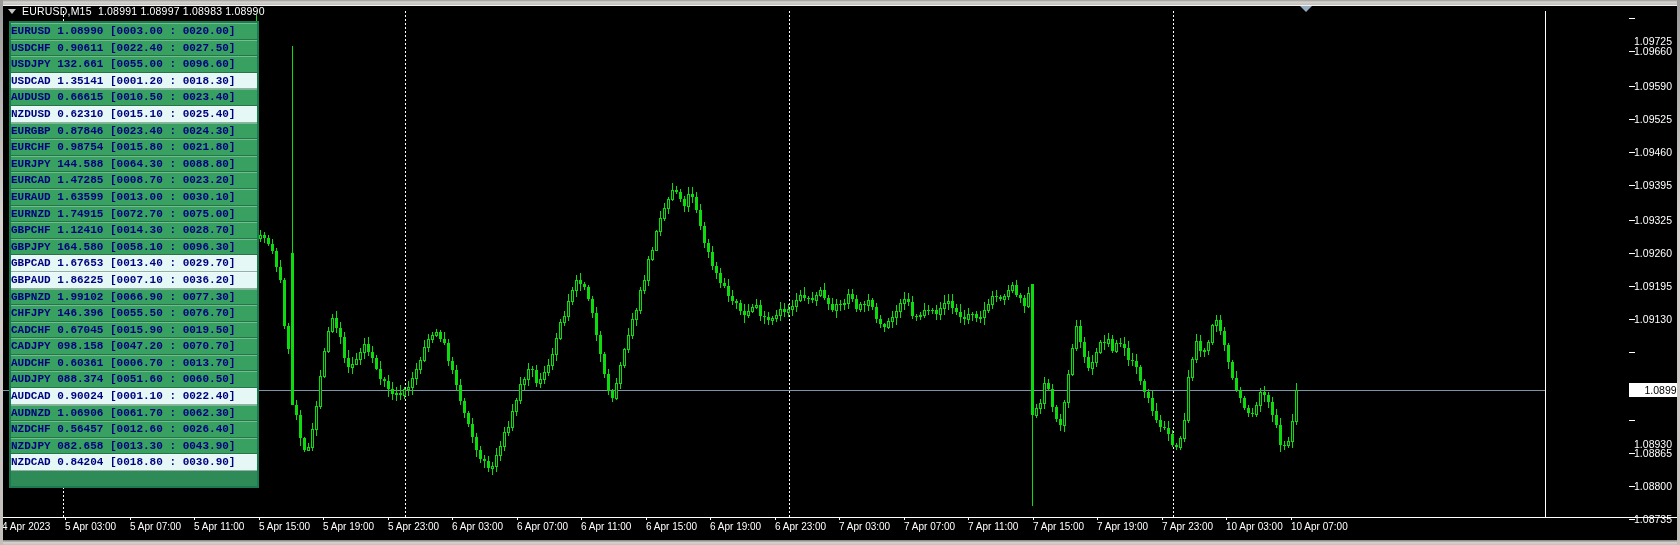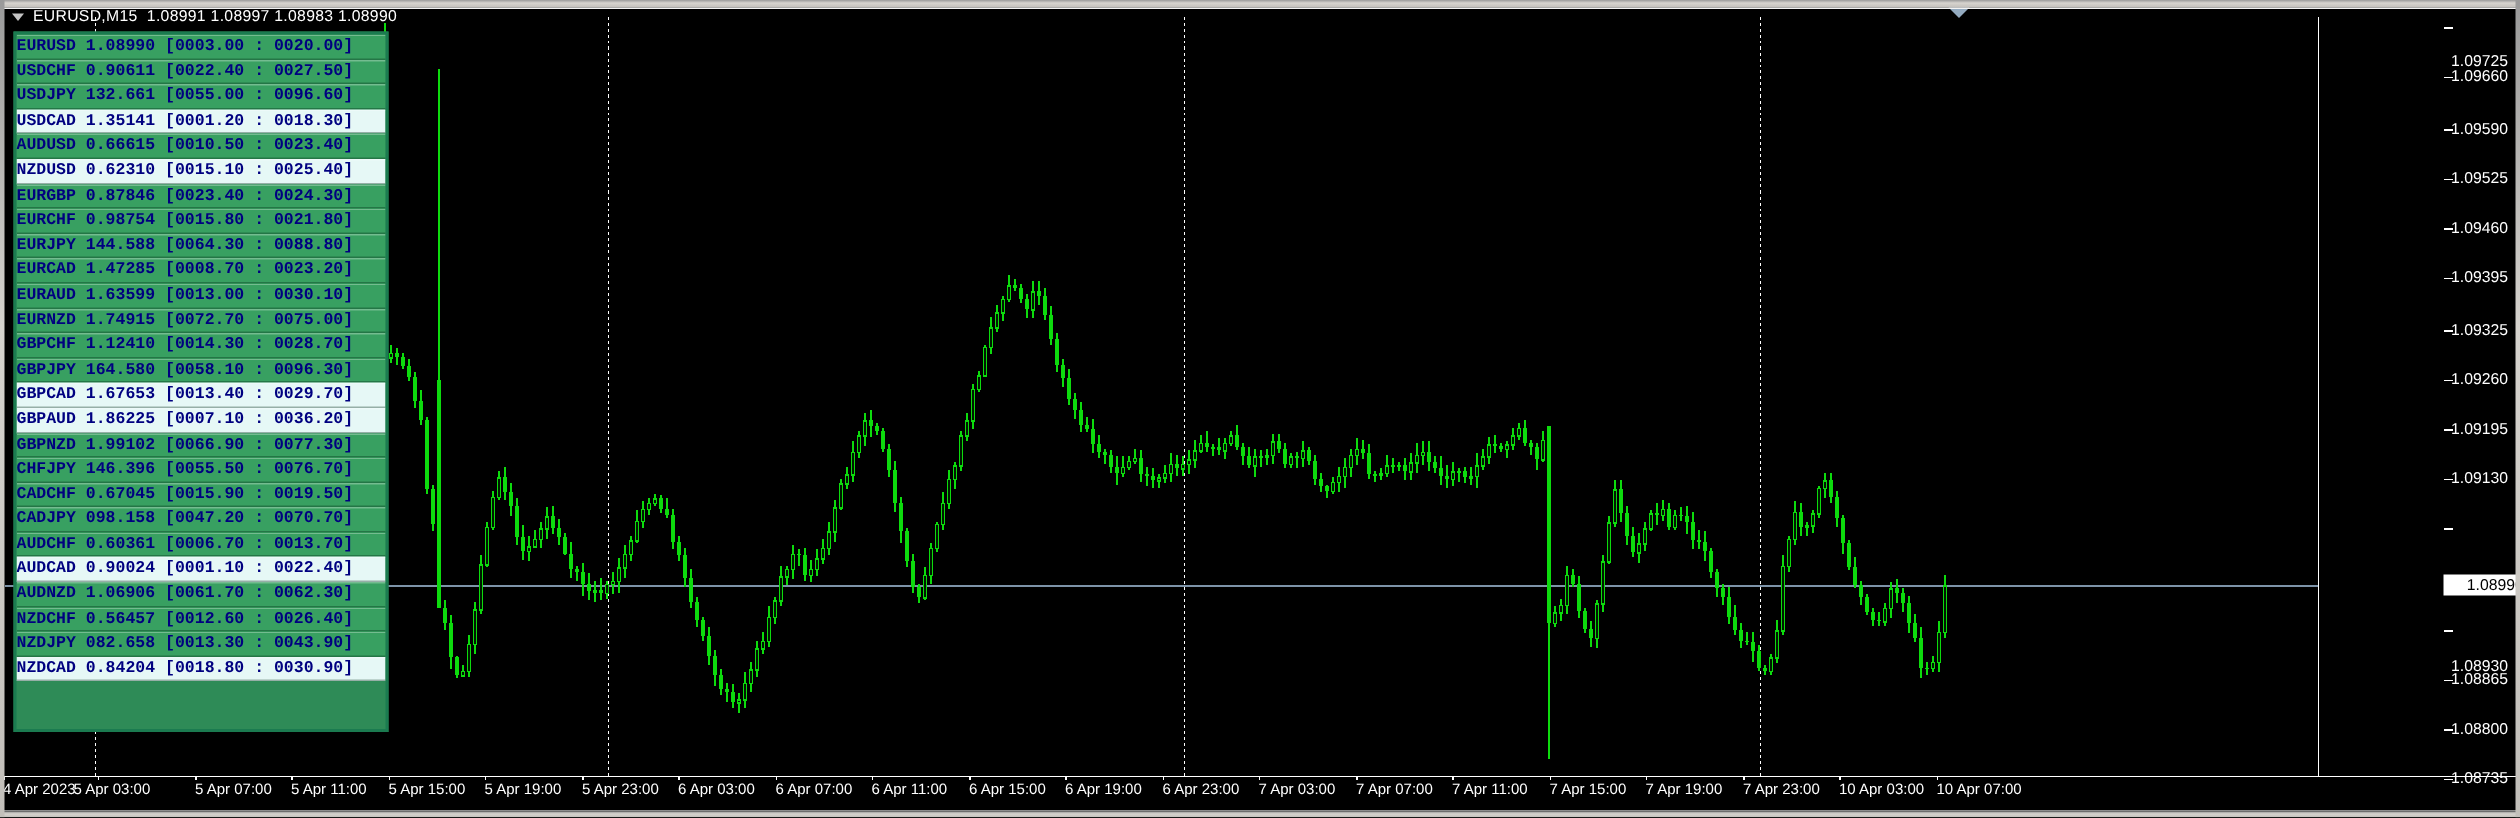--- a/index.html
+++ b/index.html
@@ -630,20 +630,21 @@
       <div class="wrow green">EURNZD 1.74915 [0072.70 : 0075.00]</div>
       <div class="wrow green">GBPCHF 1.12410 [0014.30 : 0028.70]</div>
       <div class="wrow green">GBPJPY 164.580 [0058.10 : 0096.30]</div>
       <div class="wrow light">GBPCAD 1.67653 [0013.40 : 0029.70]</div>
       <div class="wrow light">GBPAUD 1.86225 [0007.10 : 0036.20]</div>
       <div class="wrow green">GBPNZD 1.99102 [0066.90 : 0077.30]</div>
       <div class="wrow green">CHFJPY 146.396 [0055.50 : 0076.70]</div>
       <div class="wrow green">CADCHF 0.67045 [0015.90 : 0019.50]</div>
       <div class="wrow green">CADJPY 098.158 [0047.20 : 0070.70]</div>
       <div class="wrow green">AUDCHF 0.60361 [0006.70 : 0013.70]</div>
+      <div class="wrow green">AUDJPY 088.374 [0051.60 : 0060.50]</div>
       <div class="wrow light">AUDCAD 0.90024 [0001.10 : 0022.40]</div>
       <div class="wrow green">AUDNZD 1.06906 [0061.70 : 0062.30]</div>
       <div class="wrow green">NZDCHF 0.56457 [0012.60 : 0026.40]</div>
       <div class="wrow green">NZDJPY 082.658 [0013.30 : 0043.90]</div>
       <div class="wrow light">NZDCAD 0.84204 [0018.80 : 0030.90]</div>
     </div>
 
   <div id="price-axis">
       <div class="plabel" style="top: 12px; margin-top: 23px;">1.09725</div>
       <div class="plabel" style="top: 44.8939px;">1.09660</div>
@@ -657,21 +658,21 @@
       <div class="plabel" style="top: 313.106px;">1.09130</div>
       <div class="plabel" style="top: 346px; margin-top: 40px;">1.09065</div>
       <div class="plabel" style="top: 438px;">1.08930</div>
       <div class="plabel" style="top: 447.212px;">1.08865</div>
       <div class="plabel" style="top: 480.105px;">1.08800</div>
       <div class="plabel" style="top: 512.999px;">1.08735</div>
     </div>
   <div id="price-badge" style="top: 382.954px;">1.08990</div>
   <div id="time-axis">
       <div class="tlabel" style="left: 2px;">4 Apr 2023</div>
-      <div class="tlabel" style="left: 49px;">5 Apr 03:00</div>
+      <div class="tlabel" style="left: 65px;">5 Apr 03:00</div>
       <div class="tlabel" style="left: 130px;">5 Apr 07:00</div>
       <div class="tlabel" style="left: 194px;">5 Apr 11:00</div>
       <div class="tlabel" style="left: 259px;">5 Apr 15:00</div>
       <div class="tlabel" style="left: 323px;">5 Apr 19:00</div>
       <div class="tlabel" style="left: 388px;">5 Apr 23:00</div>
       <div class="tlabel" style="left: 452px;">6 Apr 03:00</div>
       <div class="tlabel" style="left: 517px;">6 Apr 07:00</div>
       <div class="tlabel" style="left: 581px;">6 Apr 11:00</div>
       <div class="tlabel" style="left: 646px;">6 Apr 15:00</div>
       <div class="tlabel" style="left: 710px;">6 Apr 19:00</div>

